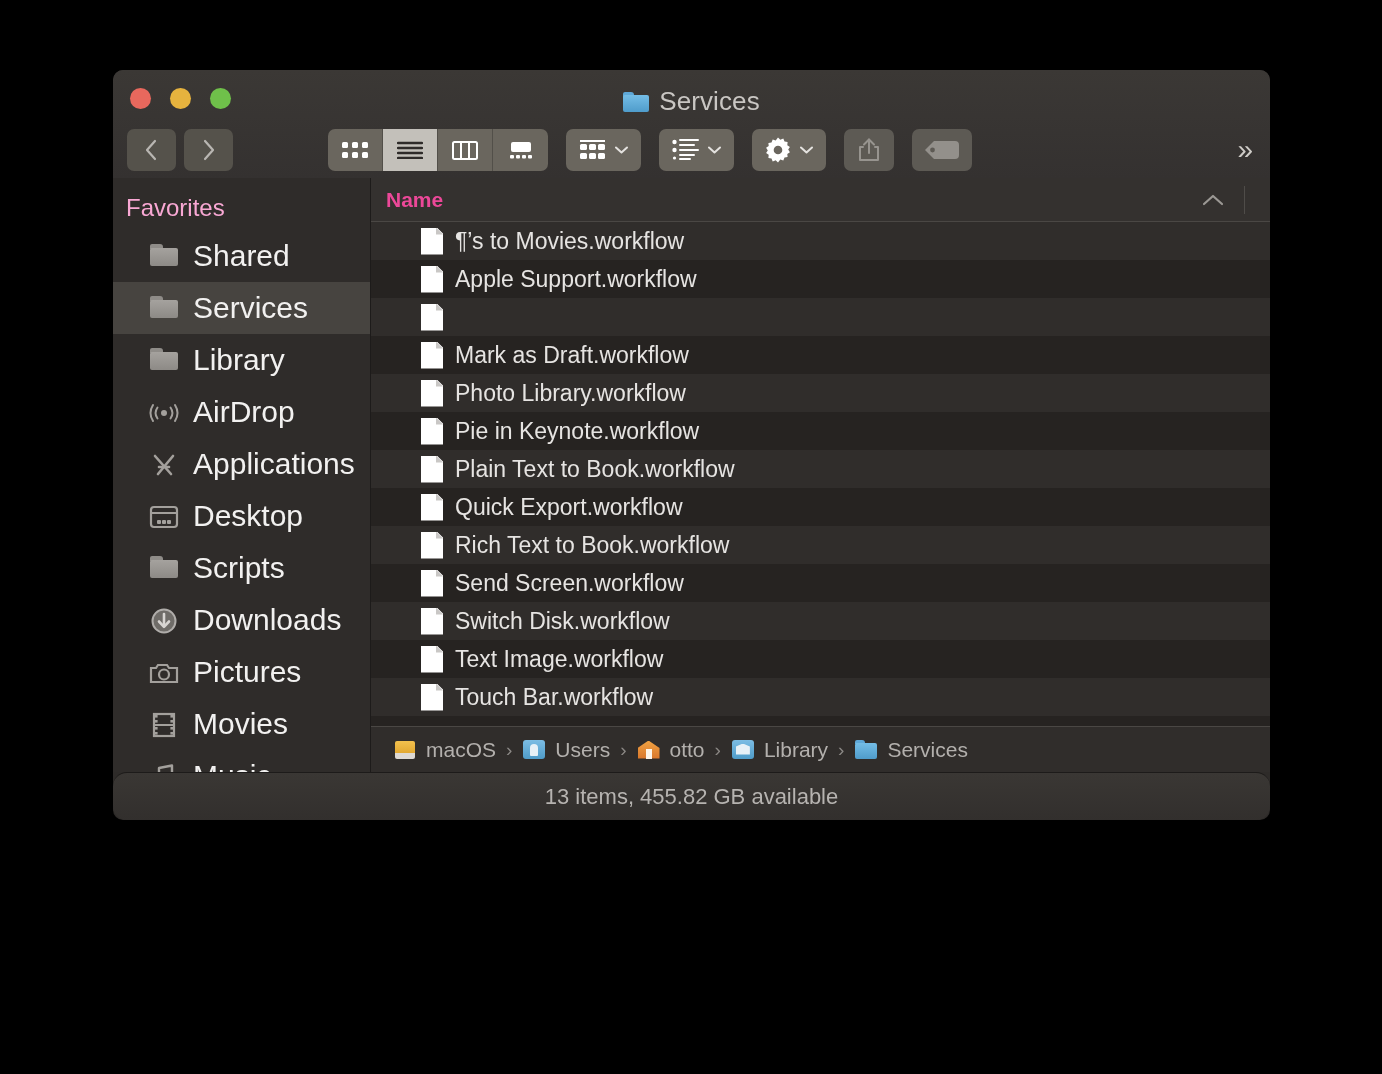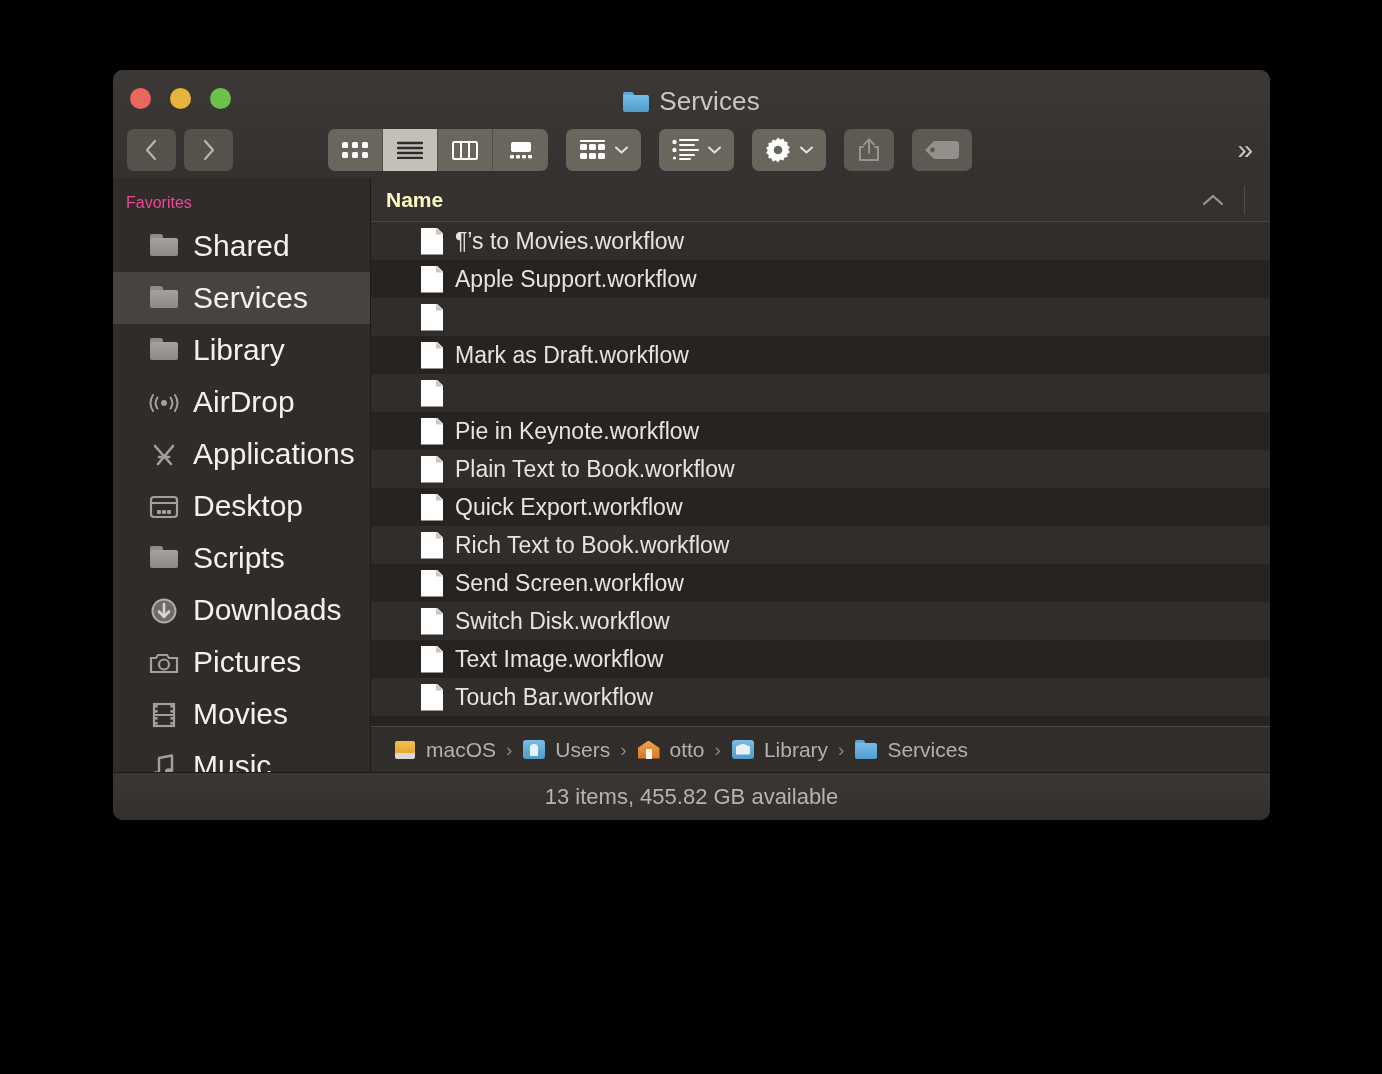--- a/index.html
+++ b/index.html
@@ -99,21 +99,21 @@
 
   
   #sidebar {
     width: 258px; flex: 0 0 258px;
     background: #2f2c2a;
     border-right: 1px solid #1d1b1a;
     padding-top: 10px;
     overflow: hidden;
   }
   #sb-title {
-    color: #ec4899; font-size: 16px; padding: 6px 0 8px 13px;
+    color: #f9a8d4; font-size: 24px; padding: 6px 0 8px 13px;
   }
   .sb-item {
     height: 52px; display: flex; align-items: center;
     padding-left: 36px; gap: 14px;
     color: #f2f1f0; font-size: 30px;
   }
   .sb-item.selected { background: #474440; }
   .sb-ico { width: 30px; height: 26px; flex: 0 0 30px; position: relative; }
 
   .ic-folder:before {
@@ -125,21 +125,21 @@
     background:linear-gradient(#a5a29e,#8d8a86); border-radius:2px;
   }
 
   
   #listarea { flex: 1 1 auto; display: flex; flex-direction: column; min-width:0; }
   #colhead {
     height: 44px; flex: 0 0 44px;
     background: #34312f;
     border-bottom: 1px solid #4a4744;
     display: flex; align-items: center;
-    color: #fef9c3; font-size: 21px; font-weight: bold;
+    color: #ec4899; font-size: 21px; font-weight: bold;
     padding-left: 15px; position: relative;
   }
   #sortcaret { position: absolute; right: 46px; top: 15px; }
   #coldiv {
     position: absolute; right: 25px; top: 8px;
     width: 1px; height: 28px; background: #4f4c49;
   }
 
   #rows { flex: 1 1 auto; overflow: hidden; }
   .row {
@@ -218,21 +218,21 @@
     content:""; position:absolute; left:1px; top:3px; width:22px; height:16px;
     background:linear-gradient(#74bde6,#4f9ccb); border-radius:2px;
   }
 
   
   #statusbar {
     height: 48px; flex: 0 0 48px;
     background: linear-gradient(#3a3734,#322f2d);
     border-top: 1px solid #1d1b1a;
     display: flex; align-items: center; justify-content: center;
-    color: #b6b3b0; font-size: 22px;
+    color: #b6b3b0; font-size: 22px; border-radius: 14px;
   }
 </style>
 </head>
 <body>
 
 <div id="window">
 
   <div id="titlebar">
 
     <div id="traffic">
@@ -517,20 +517,21 @@
         </div>
         <div class="row odd">
           <span class="doc-ico"></span>
         </div>
         <div class="row even">
           <span class="doc-ico"></span>
           <span>Mark as Draft.workflow</span>
         </div>
         <div class="row odd">
           <span class="doc-ico"></span>
+          <span>Photo Library.workflow</span>
         </div>
         <div class="row even">
           <span class="doc-ico"></span>
           <span>Pie in Keynote.workflow</span>
         </div>
         <div class="row odd">
           <span class="doc-ico"></span>
           <span>Plain Text to Book.workflow</span>
         </div>
         <div class="row even">

